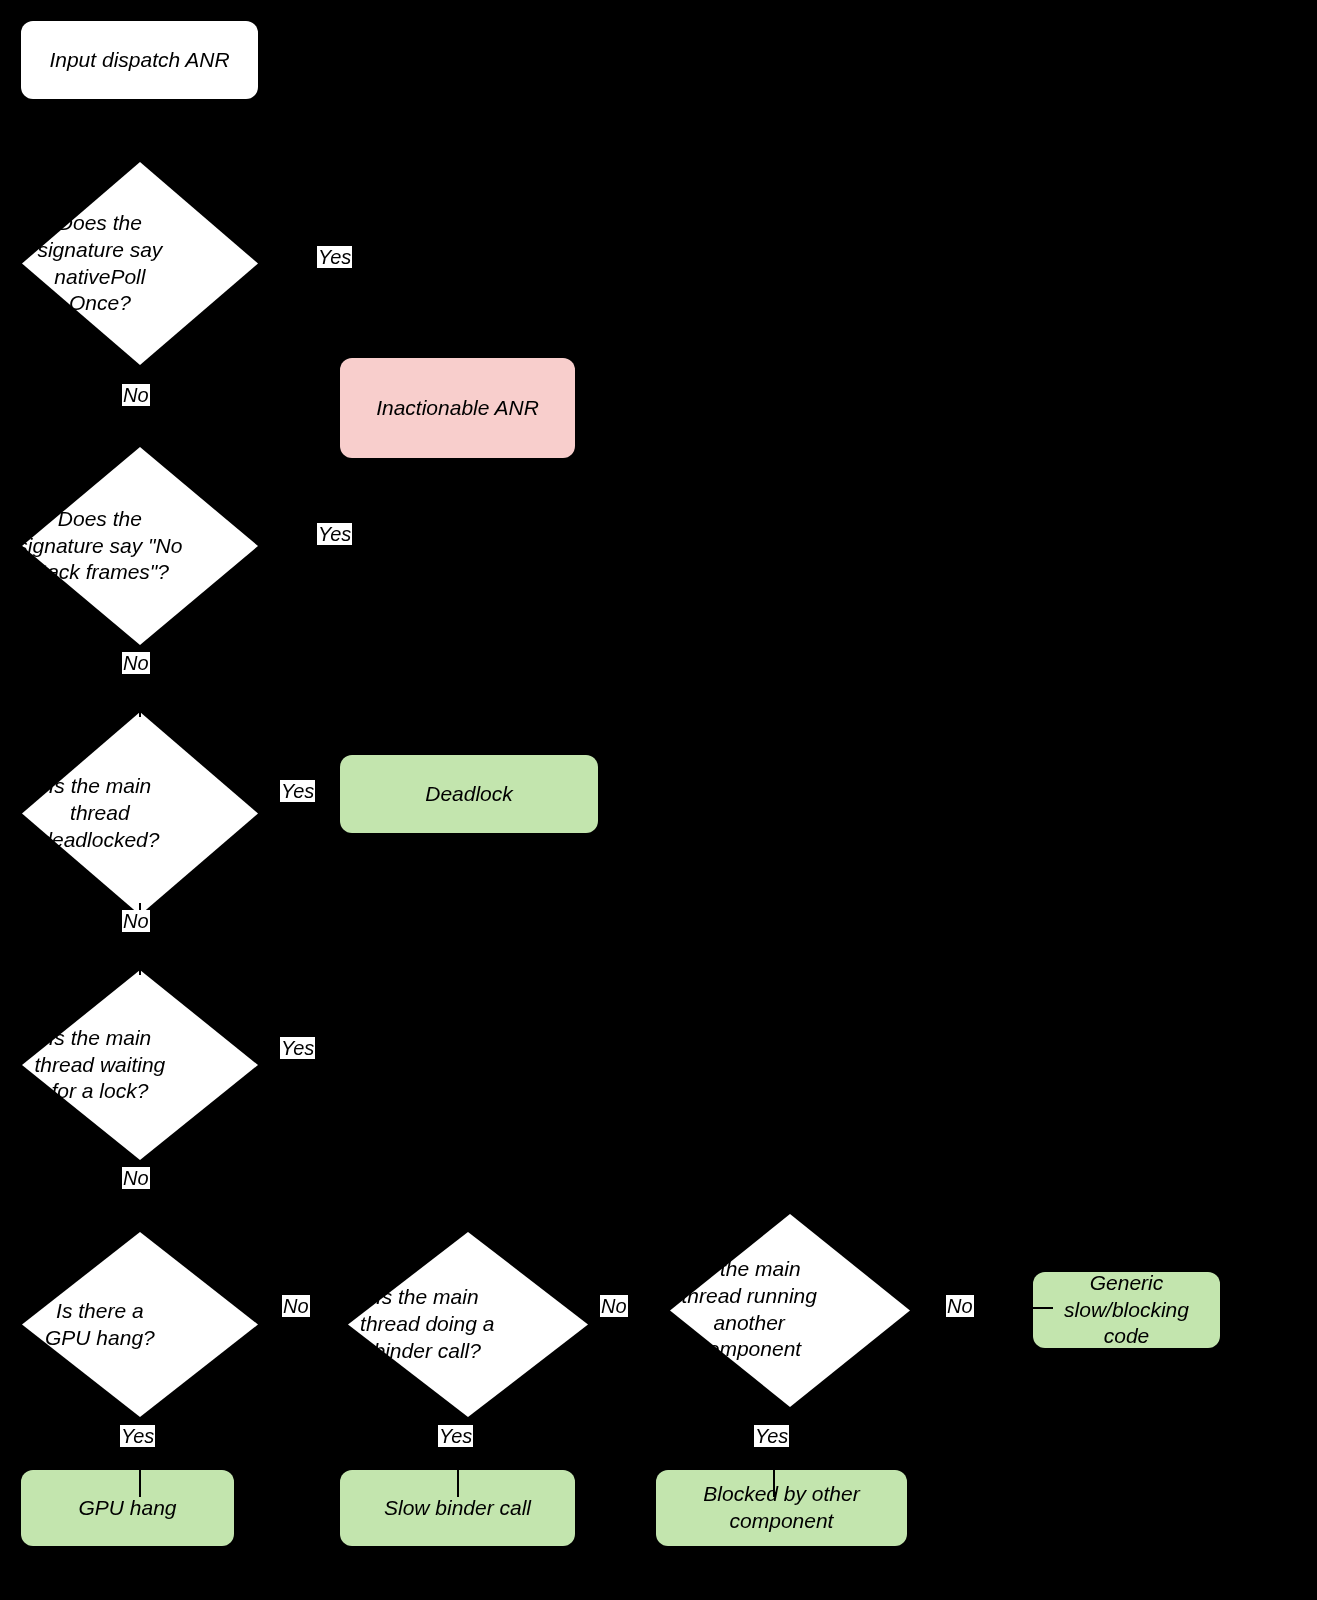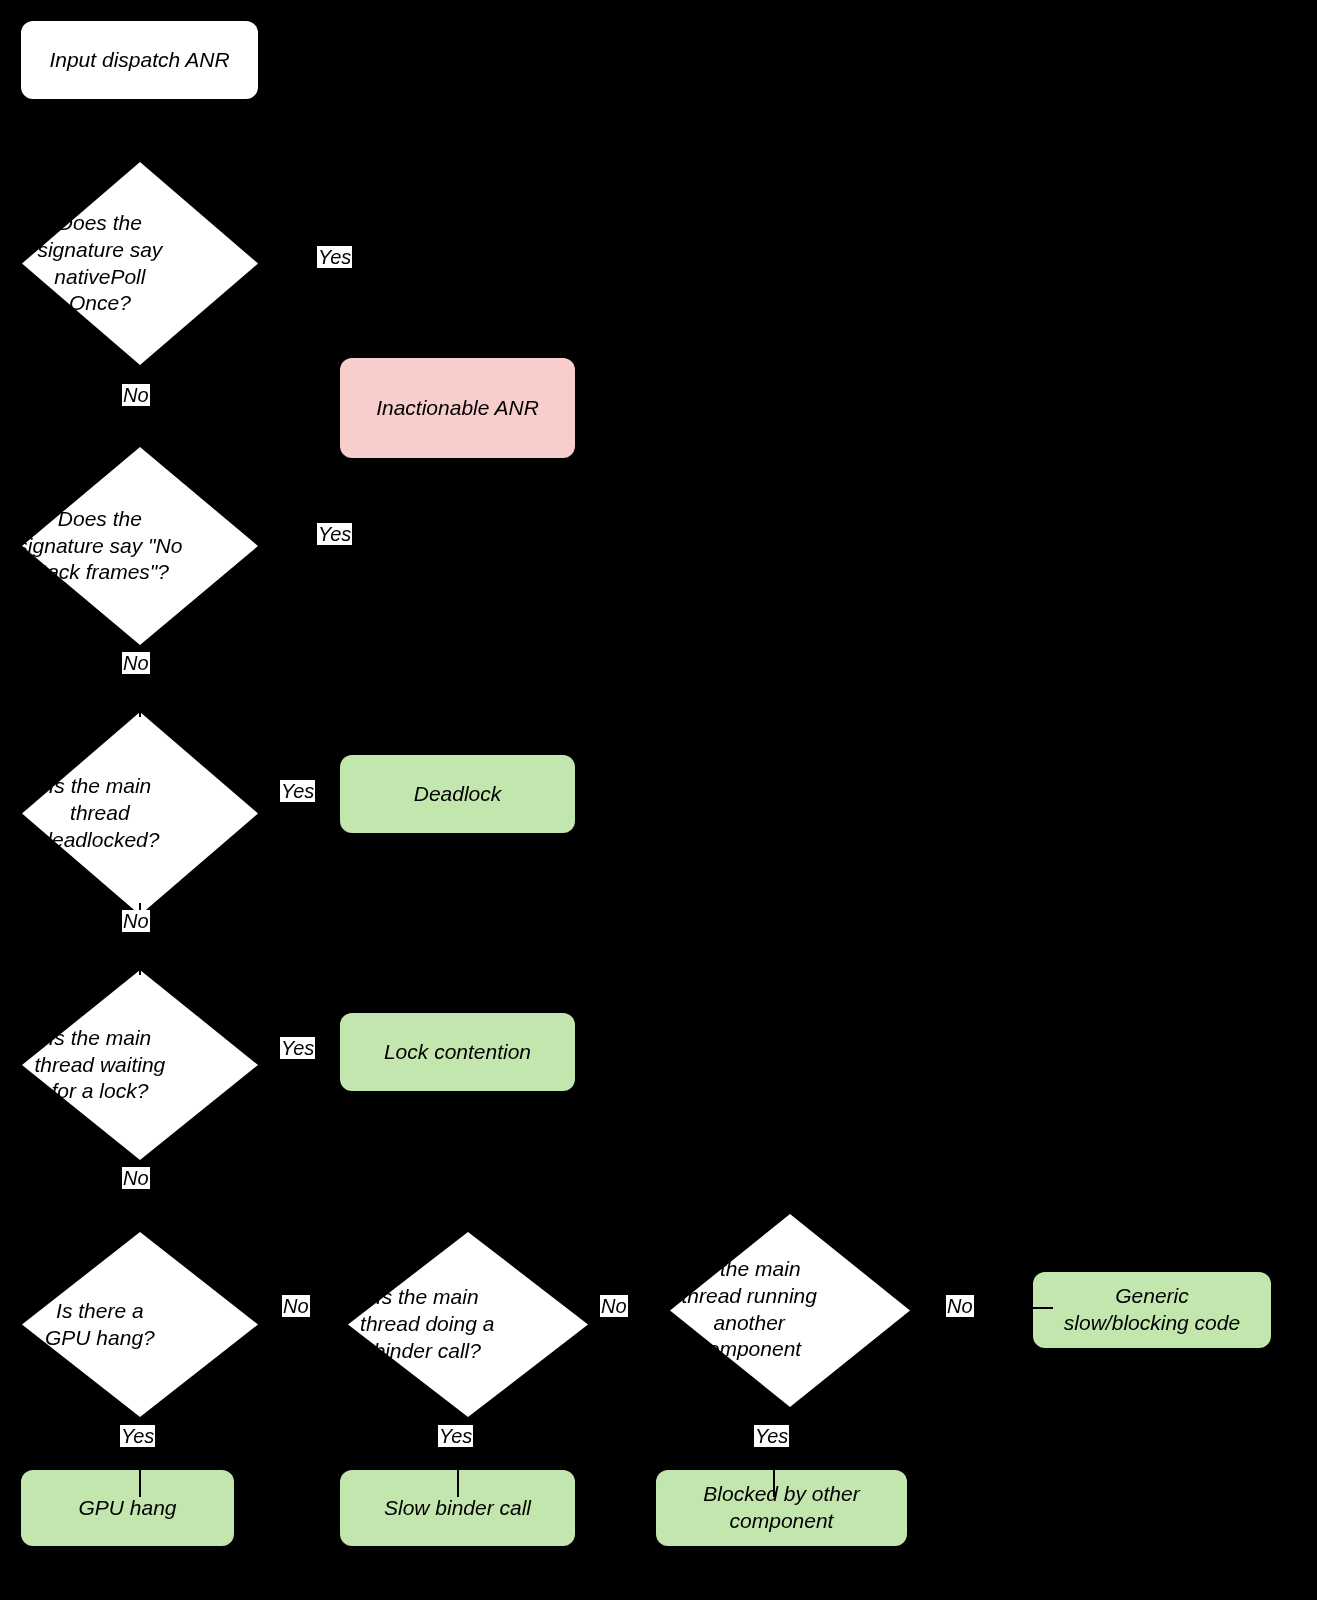--- a/index.html
+++ b/index.html
@@ -81,36 +81,33 @@
 
   <div class="node diamond" style="left:22px;top:712px;width:236px;height:203px;">
     <span class="dshape"></span>
     <span class="dtext">Is the main
 thread
 deadlocked?</span>
   </div>
   <div class="elabel" style="left:280px;top:780px;">Yes</div>
   <div class="elabel" style="left:122px;top:910px;">No</div>
 
-  <div class="node rbox green" style="left:340px;top:755px;width:235px;height:78px;">
+  <div class="node rbox green" style="left:340px;top:755px;width:258px;height:78px;">
     <span>Deadlock</span>
   </div>
 
   <div class="node diamond" style="left:22px;top:970px;width:236px;height:190px;">
     <span class="dshape"></span>
     <span class="dtext">Is the main
 thread waiting
 for a lock?</span>
   </div>
   <div class="elabel" style="left:280px;top:1037px;">Yes</div>
   <div class="elabel" style="left:122px;top:1167px;">No</div>
 
-  <div class="node rbox green" style="left:340px;top:1013px;width:235px;height:78px;">
-    <span>Lock contention</span>
-  </div>
 
   <div class="node diamond" style="left:22px;top:1232px;width:236px;height:185px;">
     <span class="dshape"></span>
     <span class="dtext">Is there a
 GPU hang?</span>
   </div>
   <div class="elabel" style="left:282px;top:1295px;">No</div>
   <div class="elabel" style="left:120px;top:1425px;">Yes</div>
 
   <div class="node diamond" style="left:348px;top:1232px;width:240px;height:185px;">
@@ -125,21 +122,21 @@
   <div class="node diamond" style="left:670px;top:1214px;width:240px;height:193px;">
     <span class="dshape"></span>
     <span class="dtext" style="margin-top:-2px;">Is the main
 thread running
 another
 component</span>
   </div>
   <div class="elabel" style="left:946px;top:1295px;">No</div>
   <div class="elabel" style="left:754px;top:1425px;">Yes</div>
 
-  <div class="node rbox green" style="left:1033px;top:1272px;width:238px;height:76px;">
+  <div class="node rbox green" style="left:1033px;top:1272px;width:187px;height:76px;">
     <span style="white-space:pre-line;">Generic
 slow/blocking code</span>
   </div>
 
   <div class="node rbox green" style="left:21px;top:1470px;width:213px;height:76px;">
     <span>GPU hang</span>
   </div>
 
   <div class="node rbox green" style="left:340px;top:1470px;width:235px;height:76px;">
     <span>Slow binder call</span>

